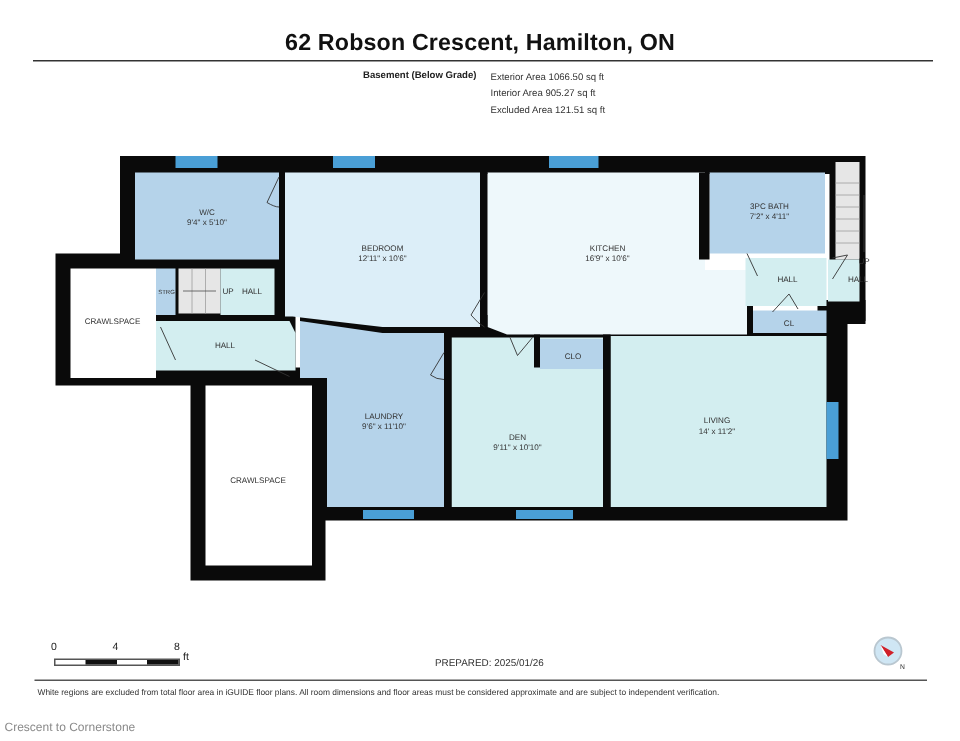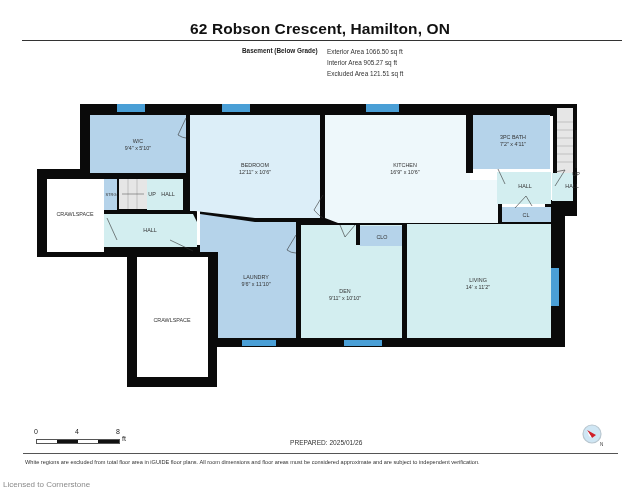--- a/index.html
+++ b/index.html
@@ -177,13 +177,13 @@
 
 <svg class="compass" viewBox="0 0 24 24">
   <circle cx="12" cy="11" r="9" fill="#cfe6f4" stroke="#b9c7d0" stroke-width="1.2"></circle>
   <polygon points="7,7 16,12 12,15" fill="#d0202a"></polygon>
   <polygon points="7,7 12,15 9,13" fill="#ffffff"></polygon>
   <text x="20" y="23" font-size="4.5" fill="#333" font-family="Liberation Sans, sans-serif">N</text>
 </svg>
 
 <div class="foot-rule"></div>
 <div class="disclaimer">White regions are excluded from total floor area in iGUIDE floor plans. All room dimensions and floor areas must be considered approximate and are subject to independent verification.</div>
-<div class="license">Licensed to Cornerstone</div>
+<div class="license">Crescent to Cornerstone</div>
 
 </body></html>

